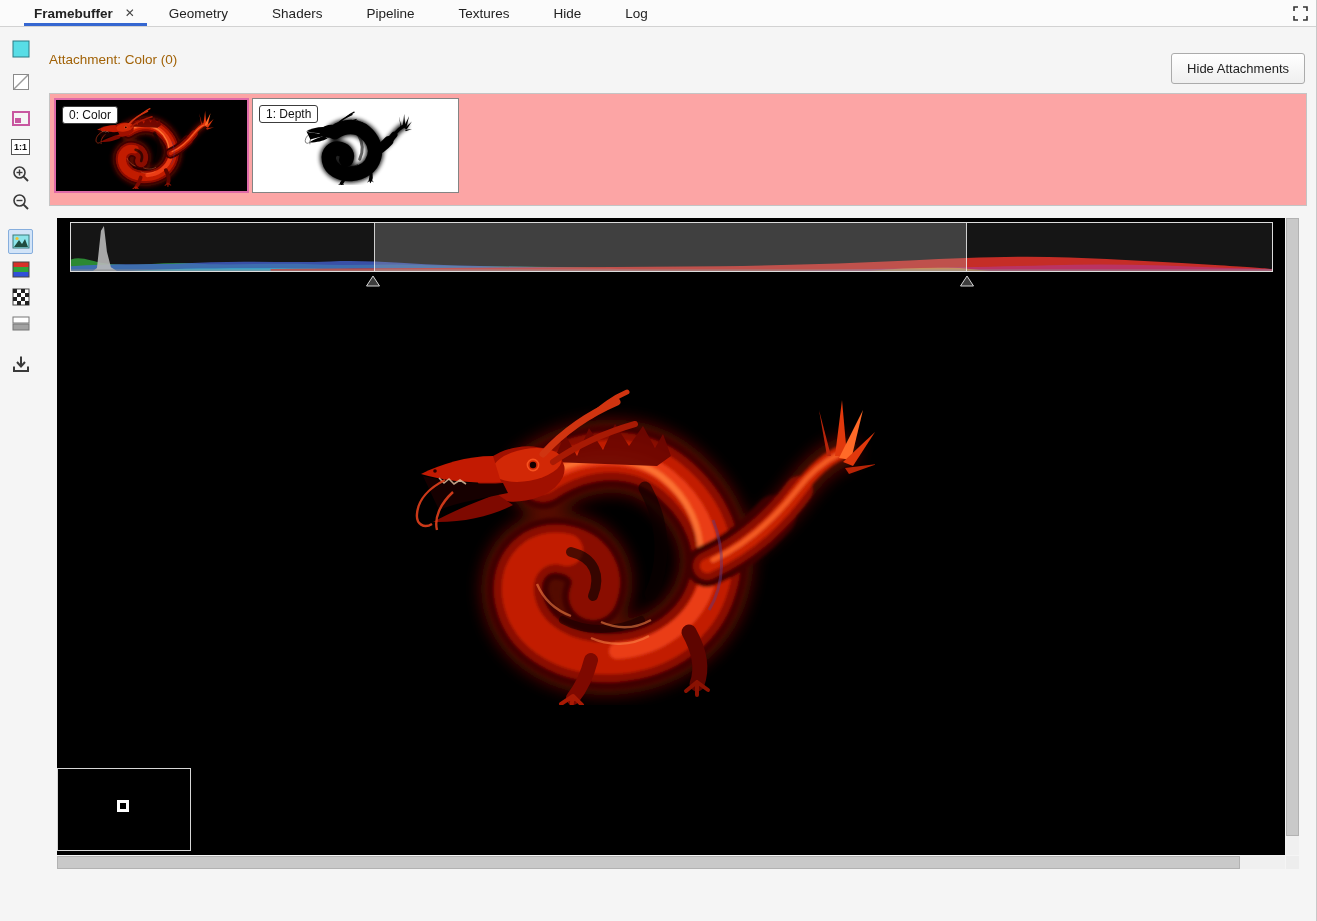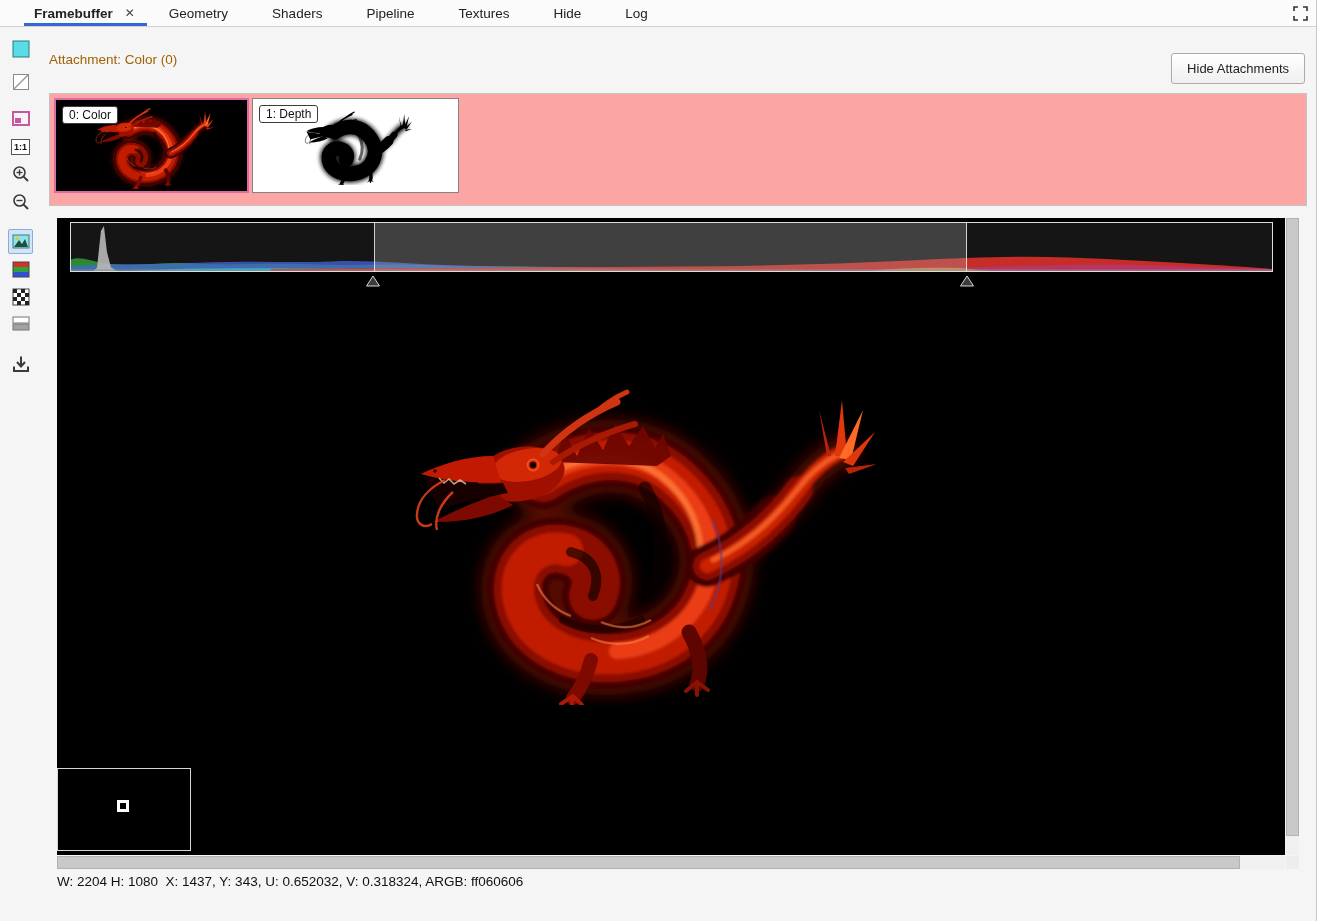--- a/index.html
+++ b/index.html
@@ -300,15 +300,14 @@
   </div>
 
   <div class="hscroll">
       <div class="thumb-h"></div>
     </div>
   <div class="vscroll">
       <div class="thumb-v"></div>
     </div>
   <div class="corner"></div>
 
-  <div class="status">W: 2204 H: 1080  X: 1437, Y: 343, U: 0.652032, V: 0.318324, ARGB: ff060606</div>
 
 </div>
 
 </body></html>

